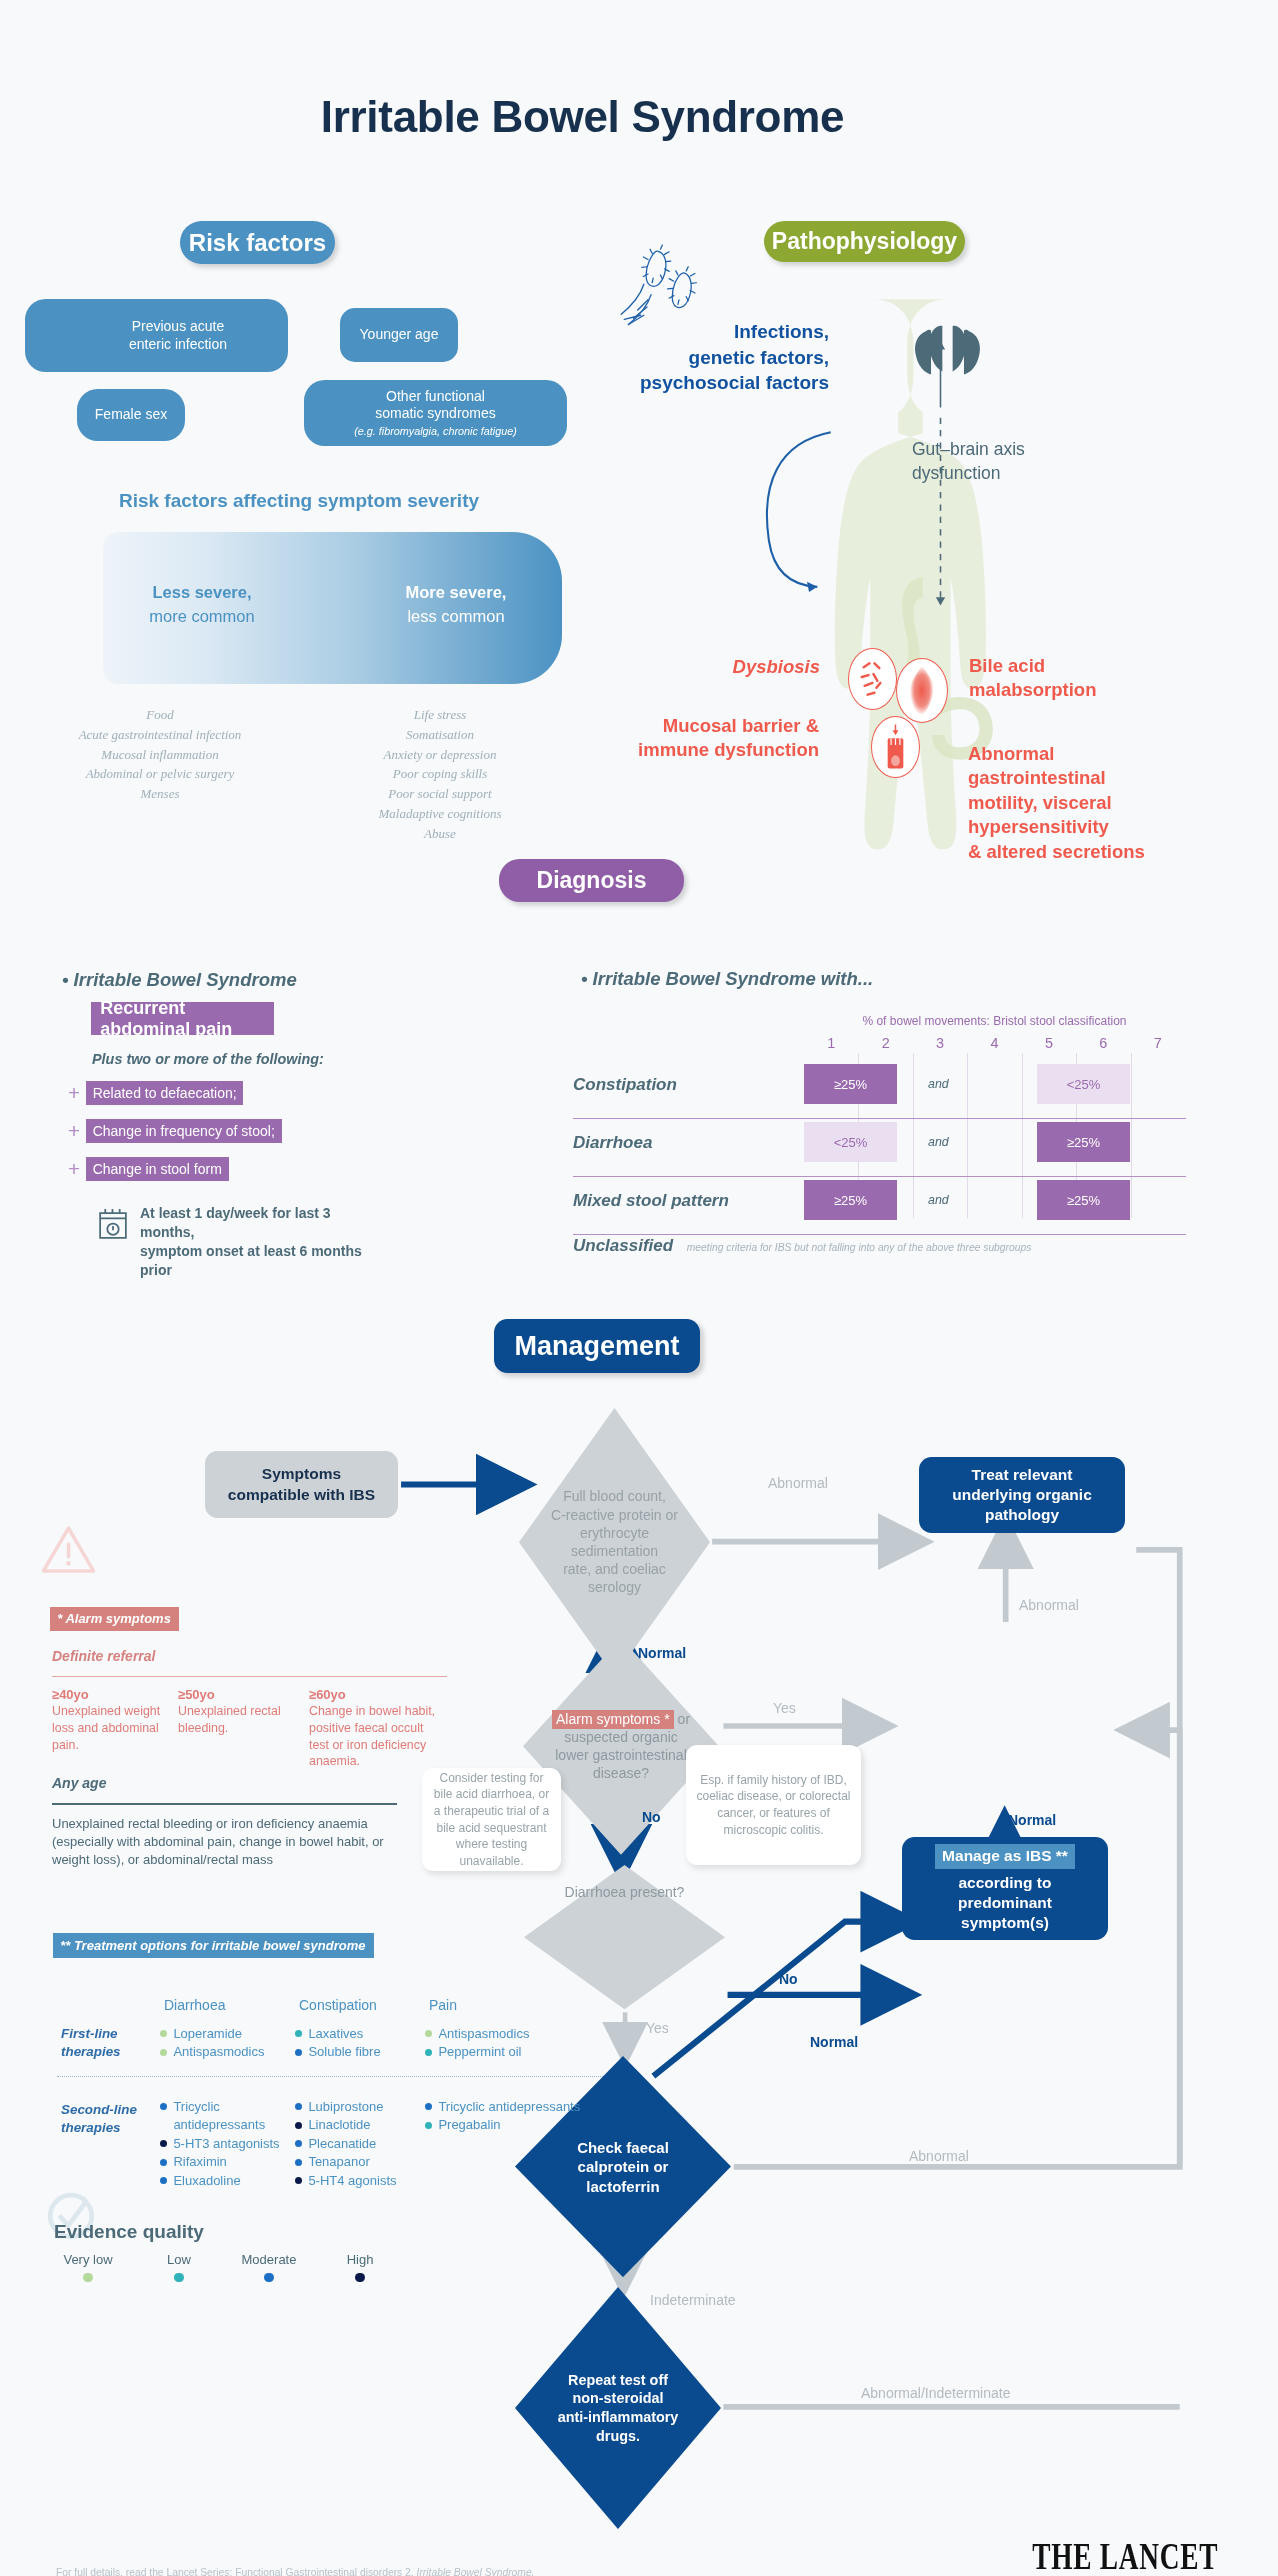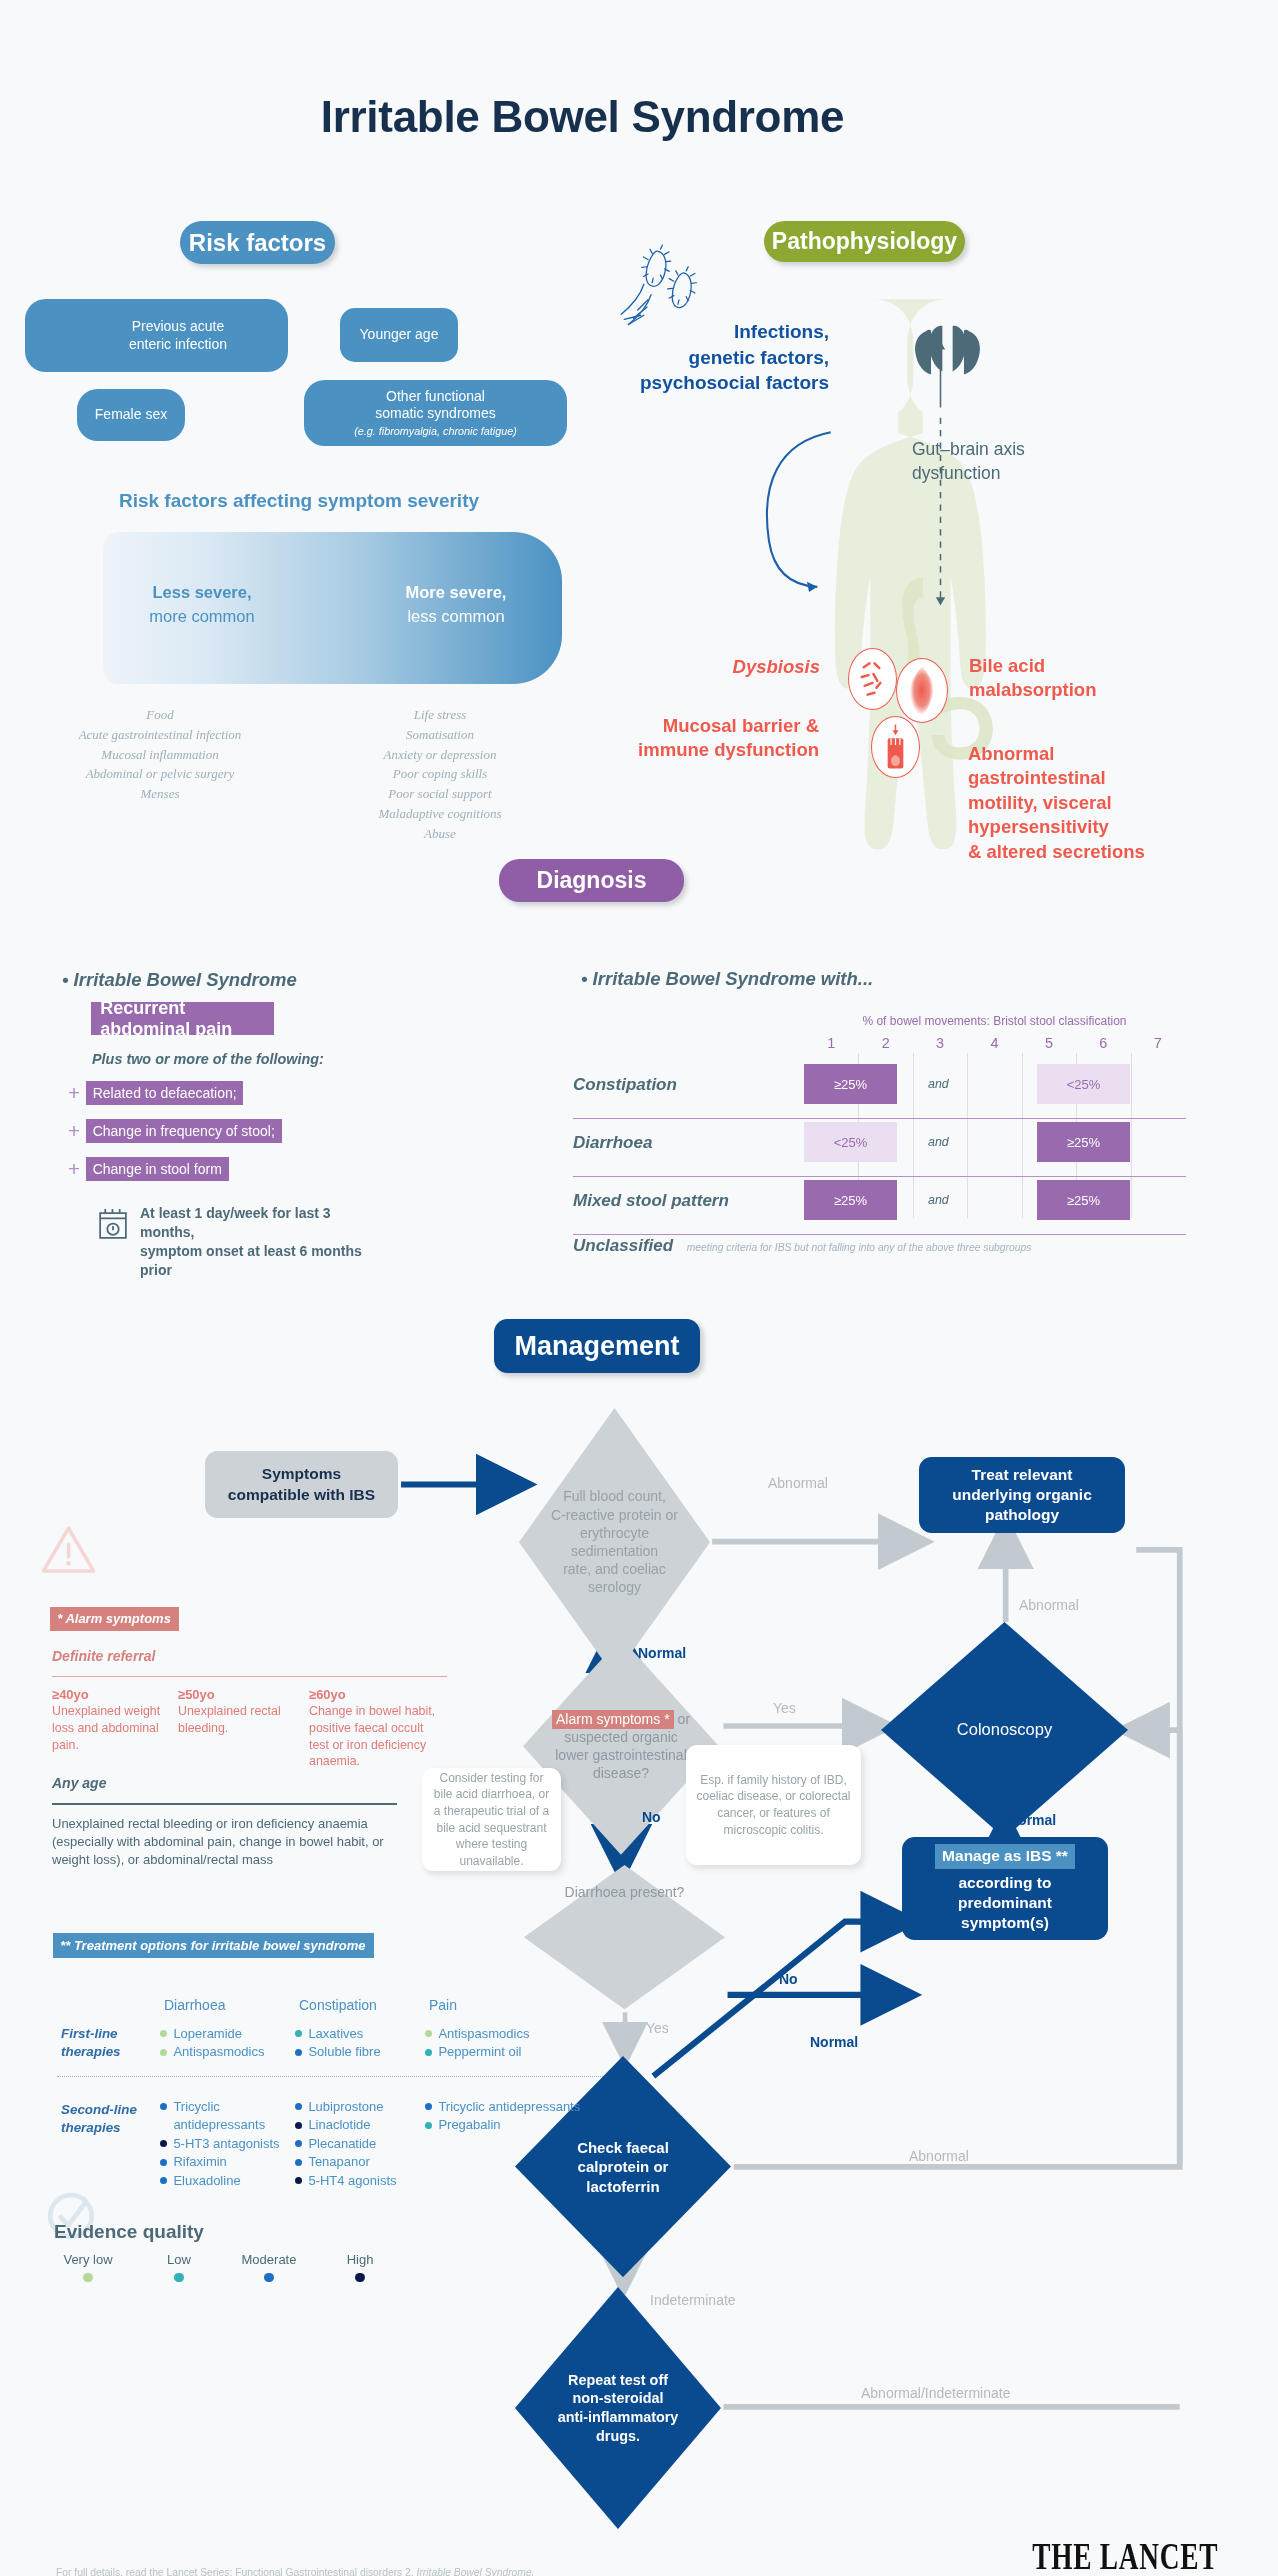--- a/index.html
+++ b/index.html
@@ -534,26 +534,20 @@
         <path d="M190 0 L380 210 L190 420 L0 210 Z" fill="#ccd2d6"></path>
       </svg>
     <span class="lbl">
       <span><span class="hl">Alarm symptoms *</span> or</span>
       <span>suspected organic</span>
         <span>lower gastrointestinal</span>
         <span>disease?</span>
     </span>
   </div>
 
-  <div class="diamond" id="d-colon">
-    <svg class="shape" viewBox="0 0 480 420" preserveAspectRatio="none">
-        <path d="M240 0 L480 210 L240 420 L0 210 Z" fill="#0a4a8f"></path>
-      </svg>
-    <span class="lbl">Colonoscopy</span>
-  </div>
 
   <div class="fc-node fc-rect" id="n-manage">
     <span class="hl">Manage as IBS **</span>
     <span>according to<br>predominant<br>symptom(s)</span>
   </div>
 
   <div class="diamond" id="d-diar">
     <svg class="shape" viewBox="0 0 390 280" preserveAspectRatio="none">
         <path d="M195 0 L390 140 L195 280 L0 140 Z" fill="#ccd2d6"></path>
       </svg>

